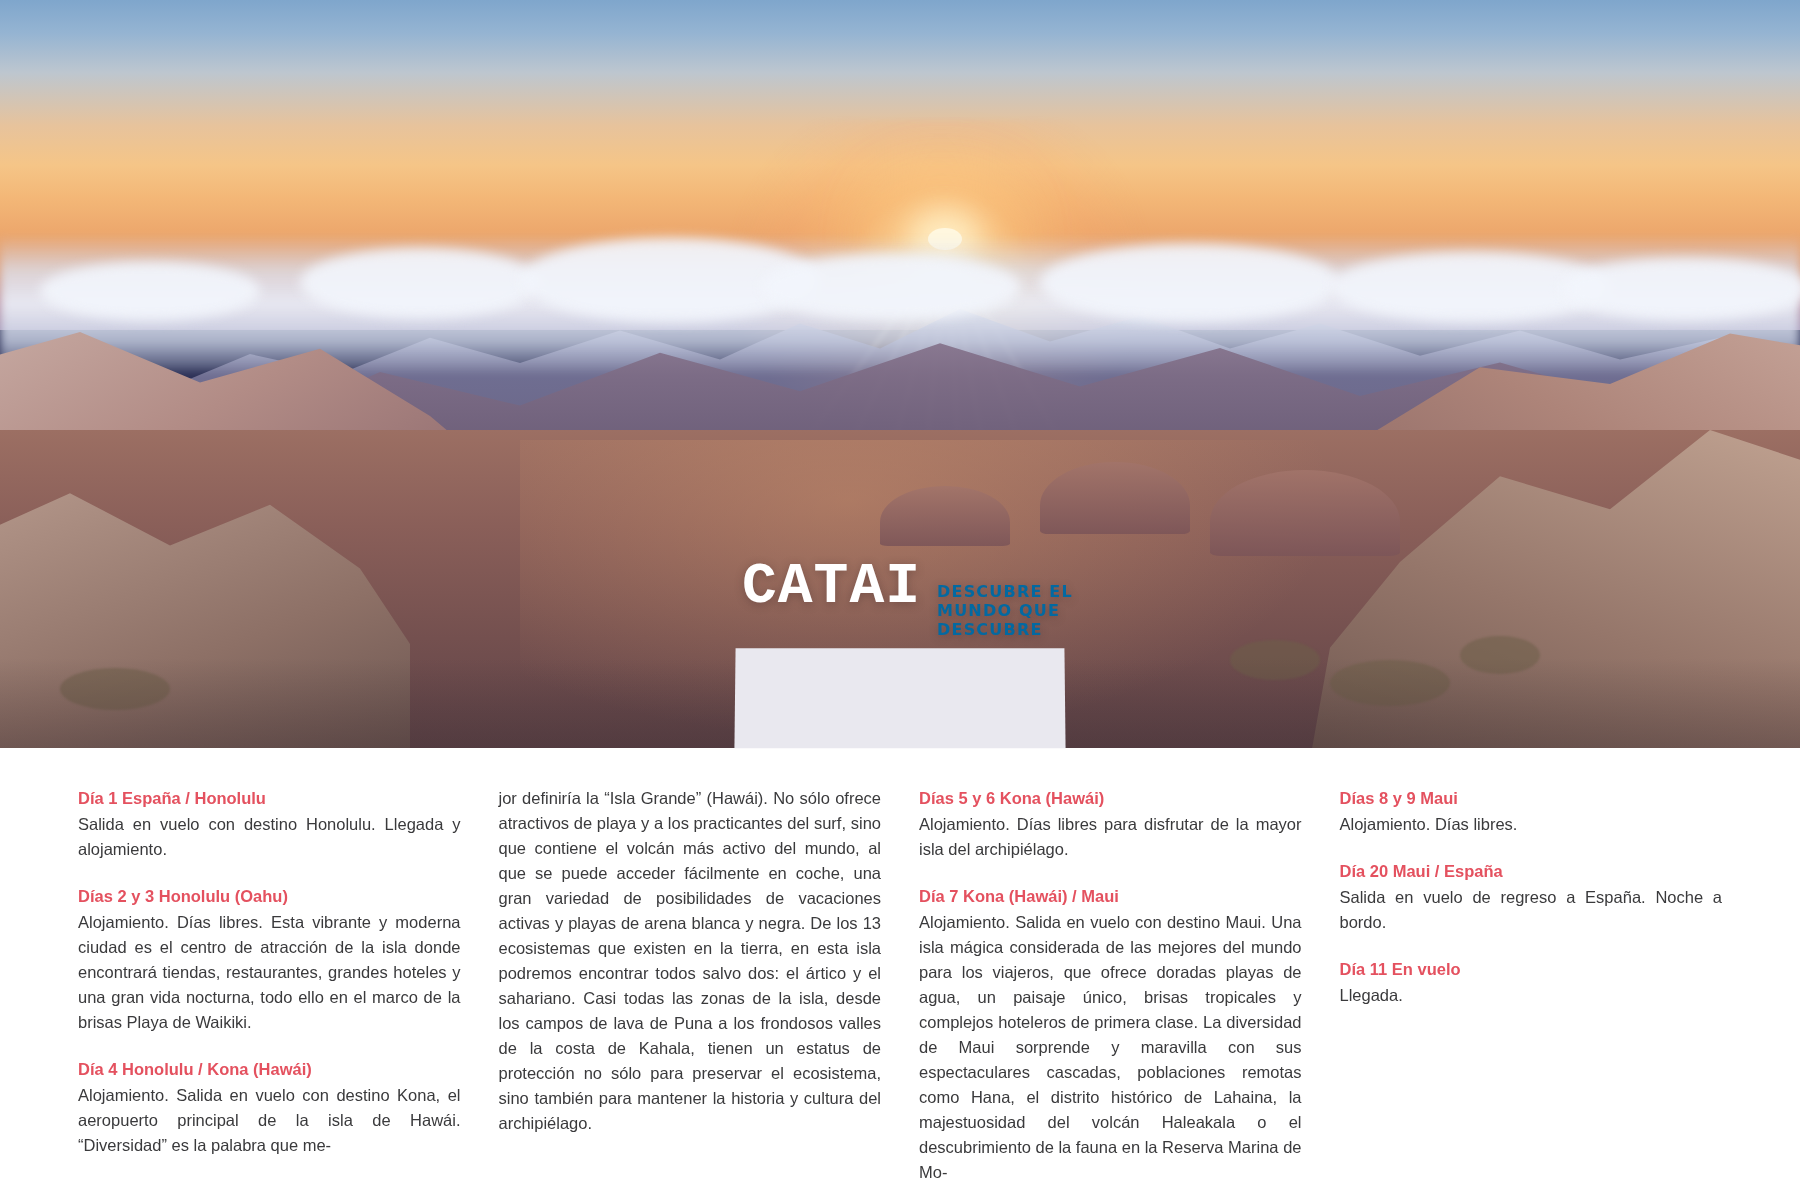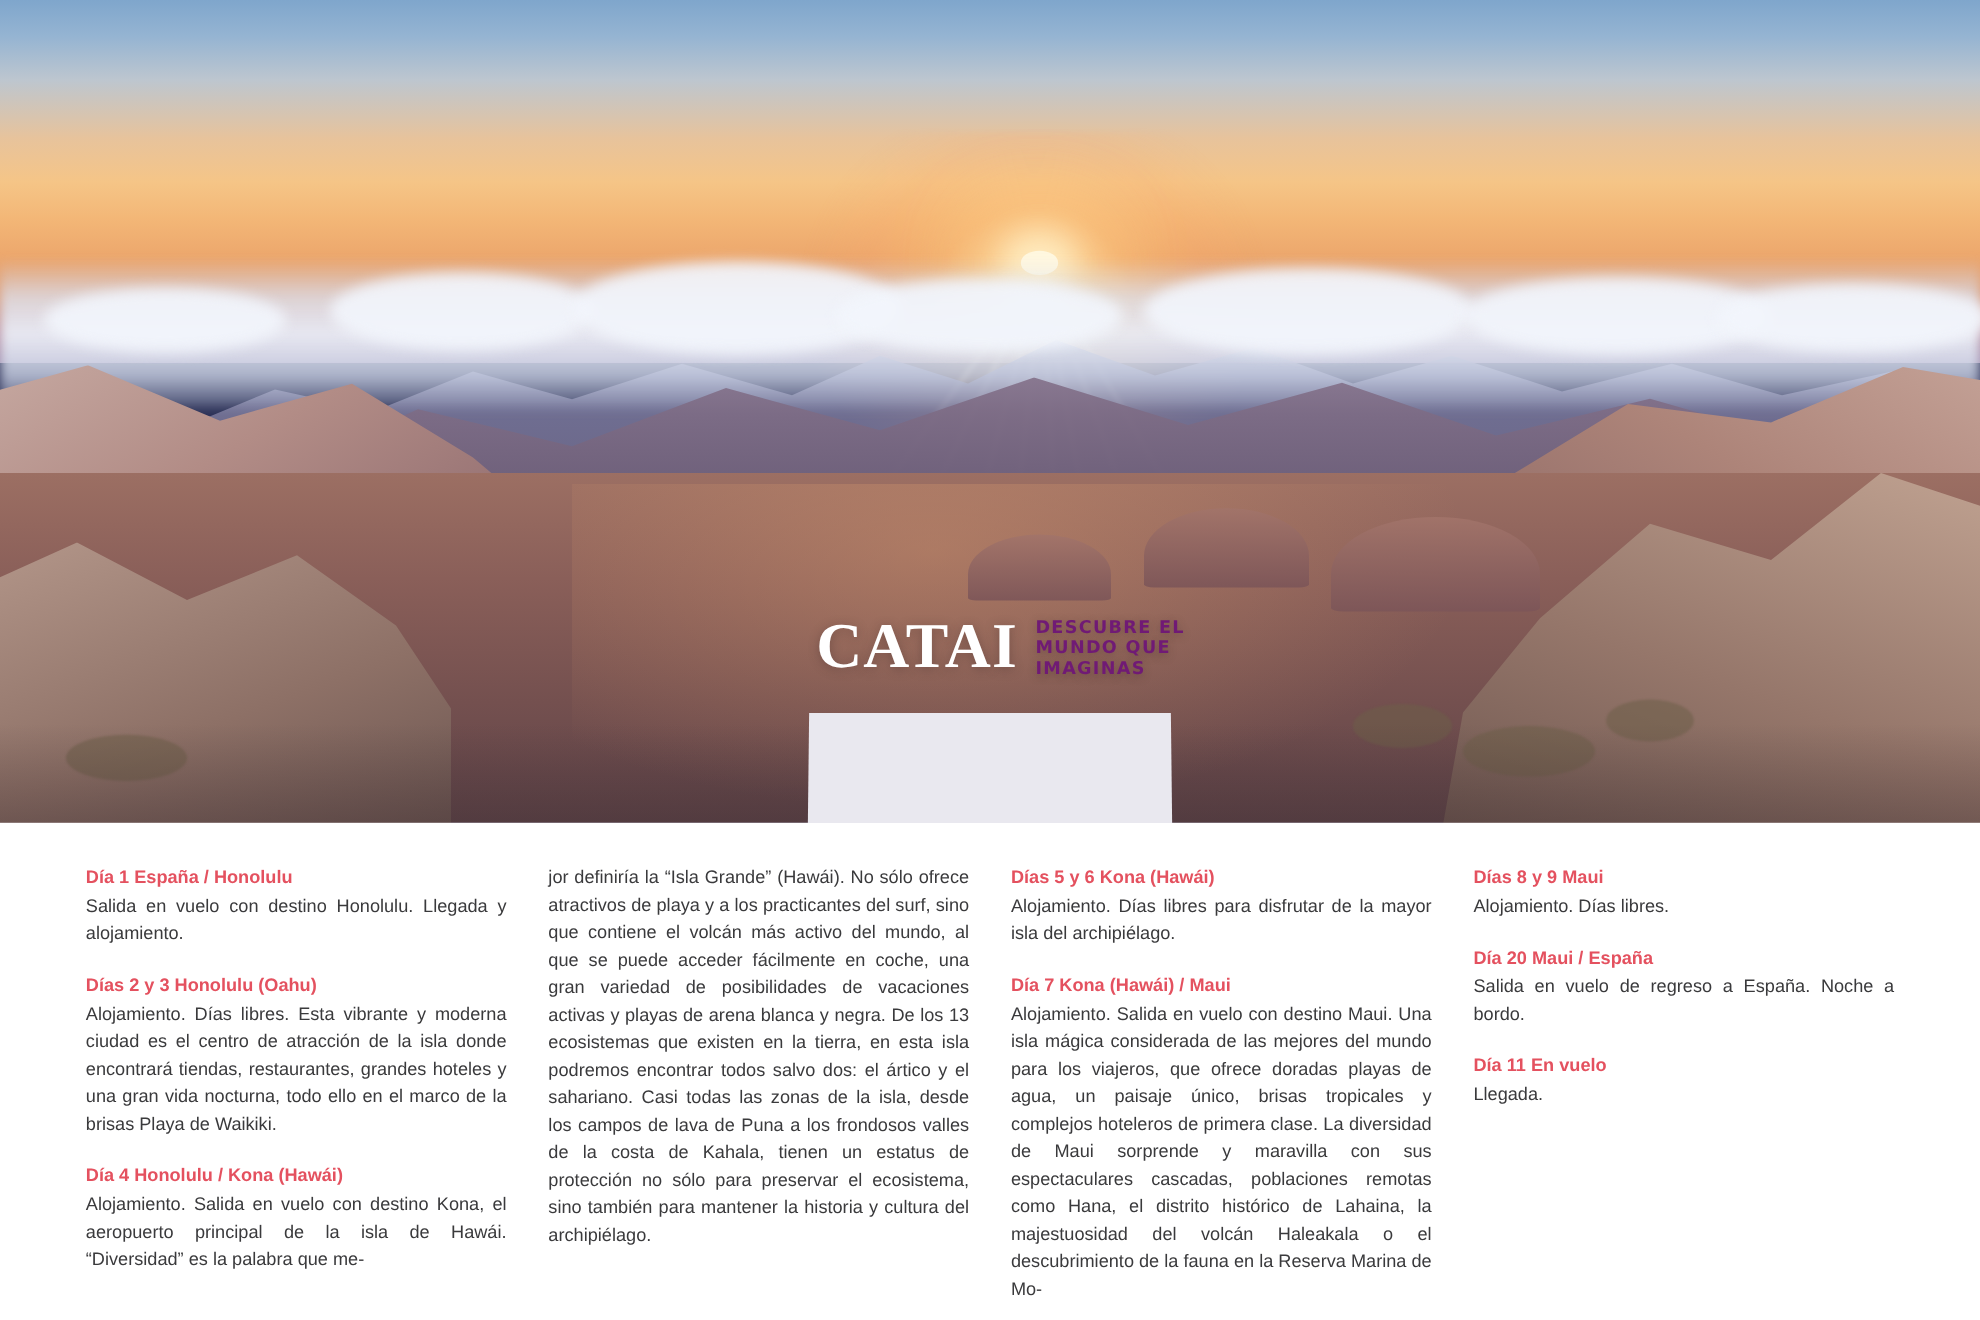--- a/index.html
+++ b/index.html
@@ -190,36 +190,36 @@
   .logo-block {
     position: absolute;
     left: 742px;
     top: 558px;
     display: flex;
     align-items: flex-start;
     gap: 16px;
     z-index: 8;
   }
   .logo-word {
-    font-family: Liberation Serif, serif;
+    font-family: Liberation Mono, monospace;
     font-weight: bold;
     font-size: 58px;
     letter-spacing: 1px;
     color: #ffffff;
     line-height: 58px;
     text-shadow: 0 2px 10px rgba(60,40,40,0.35);
   }
   .logo-tag {
-    margin-top: 2px;
+    margin-top: 24px;
     font-family: "DejaVu Sans", sans-serif;
     font-weight: bold;
     font-size: 16px;
     letter-spacing: 1.2px;
     line-height: 19px;
-    color: #701a75;
+    color: #0369a1;
     text-shadow: 0 2px 8px rgba(60,40,40,0.35);
   }
 
   
   .plate {
     position: absolute;
     left: 735px;
     top: 648px;
     width: 330px;
     height: 100px;
@@ -319,21 +319,21 @@
     <div class="hero-fade-bottom"></div>
   </div>
 
   <div class="plate"></div>
 
   <div class="logo-block">
     <div class="logo-word">CATAI</div>
     <div class="logo-tag">
       <div>DESCUBRE EL</div>
       <div>MUNDO QUE</div>
-      <div>IMAGINAS</div>
+      <div>DESCUBRE</div>
     </div>
   </div>
 
   <div class="content">
 
     <div class="col">
       <p class="day-title">Día 1 España / Honolulu</p>
       <p class="day-body">Salida en vuelo con destino Honolulu. Llegada y alojamiento.</p>
 
       <p class="day-title">Días 2 y 3 Honolulu (Oahu)</p>

